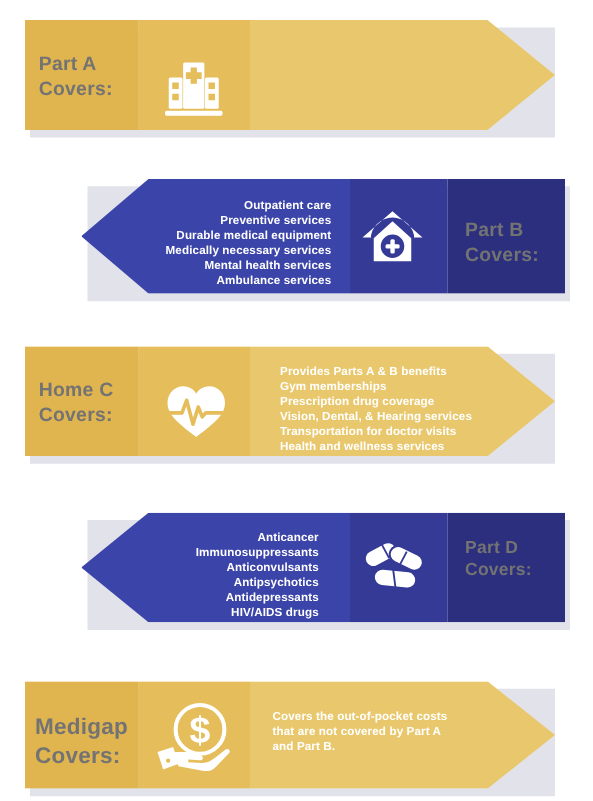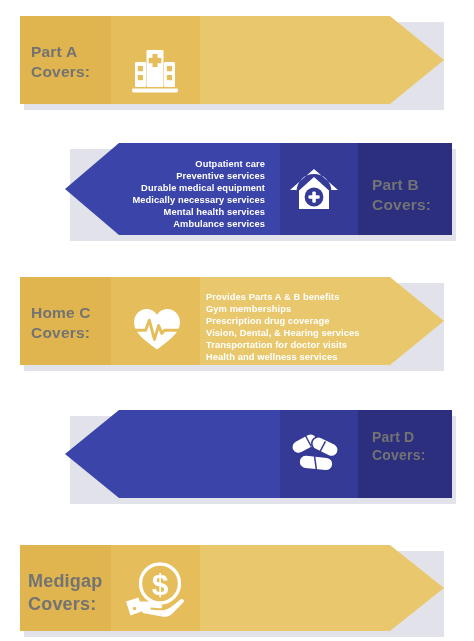--- a/index.html
+++ b/index.html
@@ -107,21 +107,21 @@
   <div class="head" style="left:31px;top:26px;width:80px;font-size:15.5px;">Home C
 Covers:</div>
 
   <div class="icon" style="left:132px;top:29px;">
     <svg width="50" height="46" viewBox="0 0 50 46" fill="#ffffff">
       <path d="M25 43.5 C11 33 2 26 2 16.2 C2 8.6 7.8 3 14.6 3 C19.1 3 22.9 5.3 25 8.9 C27.1 5.3 30.9 3 35.4 3 C42.2 3 48 8.6 48 16.2 C48 26 39 33 25 43.5 Z"></path>
       <path d="M1 24.3 H13.6 L17.3 14.2 L22.4 33.4 L26.6 19.6 L29.8 27.4 L32.6 24.3 H49" fill="none" stroke="#e5bd5a" stroke-width="2.9" stroke-linejoin="round" stroke-linecap="round"></path>
     </svg>
   </div>
 
-  <div class="list left" style="left:206px;top:281px;width:220px;top:14px;">Provides Parts A &amp; B benefits
+  <div class="list left" style="left:224px;top:281px;width:220px;top:14px;">Provides Parts A &amp; B benefits
 Gym memberships
 Prescription drug coverage
 Vision, Dental, &amp; Hearing services
 Transportation for doctor visits
 Health and wellness services</div>
 </div>
 
 <div class="band" style="top:410px;height:92px;">
   <div class="shadow" style="left:70px;top:6px;width:386px;height:88px;"></div>
   <div class="arrow" style="left:65px;top:0;width:387px;height:88px;
@@ -142,20 +142,26 @@
         <rect x="10" y="26" width="34" height="13.8" rx="6.9" transform="rotate(6 27 32.9)"></rect>
       </g>
       <g stroke="#343a96" stroke-width="1.5" fill="none">
         <line x1="15.3" y1="3.5" x2="22.3" y2="16.5"></line>
         <line x1="36.4" y1="11.3" x2="29.2" y2="25.1"></line>
         <line x1="25.5" y1="25.5" x2="27.4" y2="40.2"></line>
       </g>
     </svg>
   </div>
 
+  <div class="list right" style="left:55px;top:14px;width:200px;">Anticancer
+Immunosuppressants
+Anticonvulsants
+Antipsychotics
+Antidepressants
+HIV/AIDS drugs</div>
 </div>
 
 <div class="band" style="top:545px;height:90px;">
   <div class="shadow" style="left:24px;top:6px;width:420px;height:86px;"></div>
   <div class="arrow" style="left:20px;top:0;width:424px;height:86px;
               clip-path:polygon(0 0, 370px 0, 424px 43px, 370px 86px, 0 86px);">
     <div class="seg" style="left:0;width:91px;background:#e0b44e;"></div>
     <div class="seg" style="left:91px;width:89px;background:#e5bd5a;"></div>
     <div class="seg" style="left:180px;right:0;background:#e9c86d;"></div>
   </div>
@@ -169,13 +175,16 @@
       <text x="36" y="33.5" font-family="'Liberation Sans',sans-serif" font-size="30" font-weight="700" text-anchor="middle" fill="#ffffff">$</text>
       <path d="M2 40.5 L14.5 36.5 L19 50 L6.5 54.5 Z"></path>
       <circle cx="10.5" cy="47.5" r="1.7" fill="#e5bd5a"></circle>
       <path d="M14.8 40.5 L27 40.5 C31 40.5 34 42.2 36.5 43.2 C39.3 44.3 38.6 47.4 35.6 47.2
                L26.6 46.6 L26.6 48.7 L37.5 49.3 C41.5 49.5 44.8 47.6 48.6 44.7
                L56.5 38.6 C58.6 37 61 39.6 59.2 41.6 L49 52.1
                C45.6 55.6 42.3 56.4 38 55.6 L18.8 51.9 Z"></path>
     </svg>
   </div>
 
+  <div class="list left" style="left:218px;top:22px;width:210px;">Covers the out-of-pocket costs
+that are not covered by Part A
+and Part B.</div>
 </div>
 
 </body></html>

